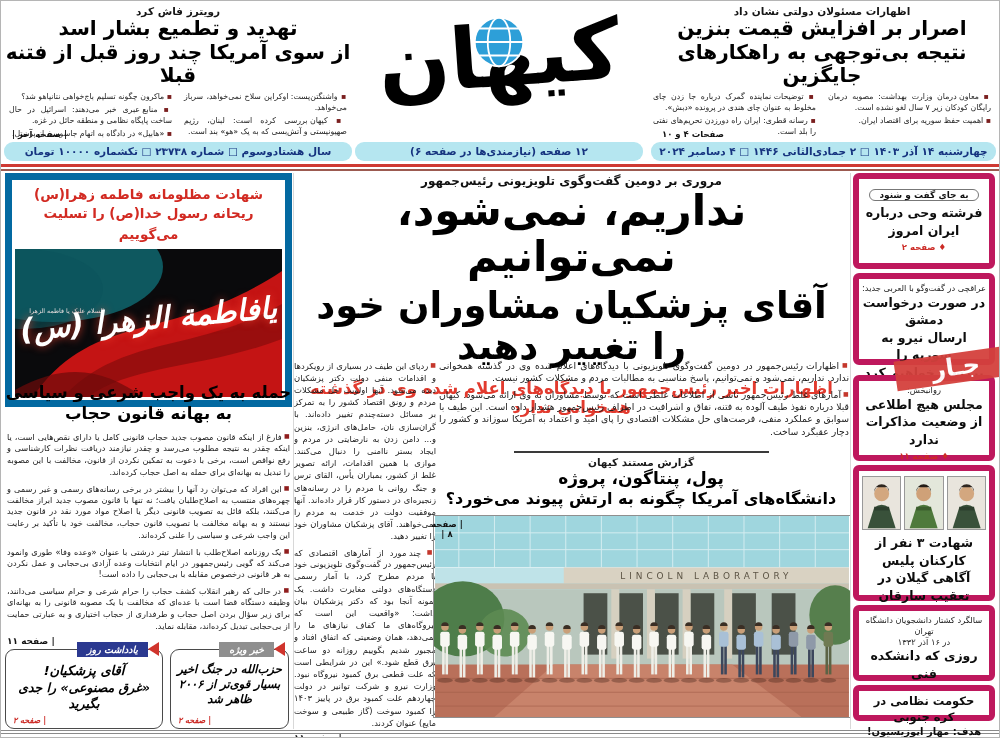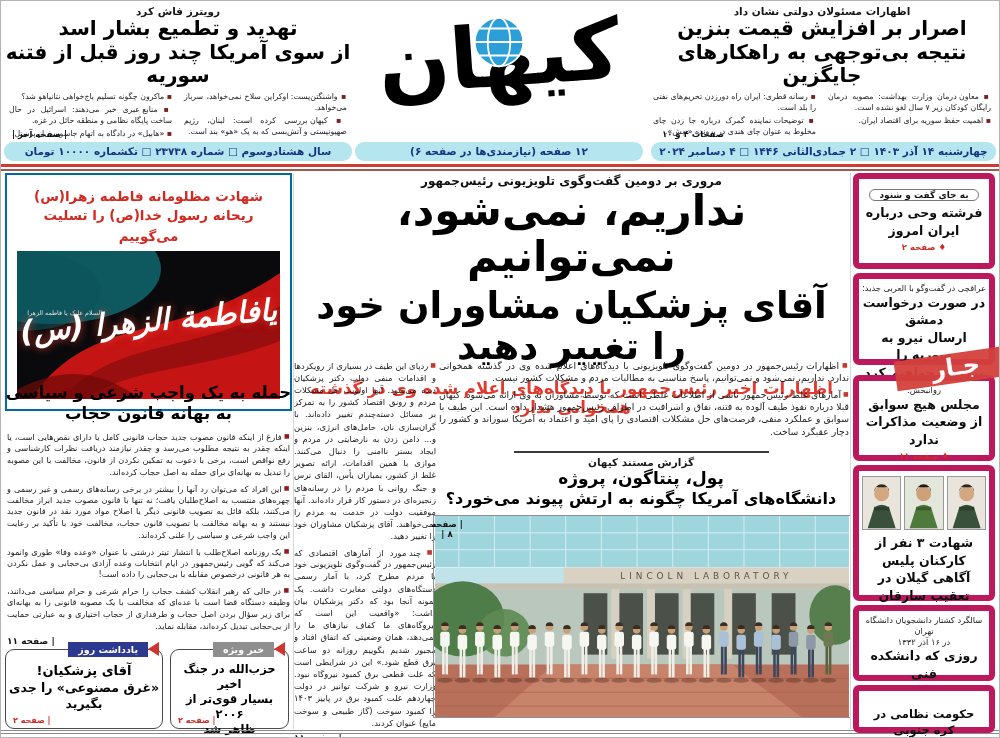--- a/index.html
+++ b/index.html
@@ -73,39 +73,39 @@
   
   #lincoln { position:absolute; top:450px; right:148px; width:420px; text-align:center; }
   .lc-hr { width:255px; margin:0 auto; border-top:2px solid #3a3a3a; }
   .lc-kicker { font-size:10.5px; font-weight:bold; color:#1a1a1a; margin-top:3px; }
   .lc-h1 { font-size:17px; font-weight:bold; color:#000; line-height:1.25; }
   .lc-h2 { font-size:16px; font-weight:bold; color:#000; line-height:1.25; }
   .lc-page { position:absolute; right:388px; top:68px; font-size:8.5px; font-weight:bold; color:#111; }
   #lincoln-photo { margin-top:6px; border:1px solid #8f8f8f; display:block; }
 
   
-  #fatima-box { position:absolute; left:4px; top:172px; width:287px; border:2px solid #0369a1;
-                background:#fff; padding:10px; }
+  #fatima-box { position:absolute; left:4px; top:172px; width:287px; border:7px solid #0369a1;
+                background:#fff; padding:3px; }
   .fb-text { text-align:center; color:#d22a22; font-weight:bold; font-size:13.5px; line-height:1.55;
              padding:1px 0 4px; }
   .fb-img { position:relative; height:148px; background:#0a0a0c; overflow:hidden; }
   .fb-callig { position:absolute; left:0; right:0; top:52px; text-align:center; color:#fff;
                font-size:30px; font-weight:bold; font-style:italic; transform:rotate(-5deg);
                text-shadow:0 0 8px rgba(255,70,50,.75); z-index:2; }
   .fb-small { position:absolute; top:58px; right:178px; font-size:6.3px; color:#e6dede; z-index:2; }
 
   #hijab { position:absolute; left:4px; top:382px; width:287px; }
   .hj-h { text-align:center; font-weight:bold; font-size:16.5px; line-height:1.25; color:#000; }
   .hj-body { margin-top:6px; font-size:8.2px; line-height:11.7px; text-align:justify; color:#1a1a1a; padding:0 2px; }
   .hj-par { margin-bottom:3px; }
   .hj-par::before { content:"■ "; color:#8f1d1d; font-size:6px; vertical-align:1.5px; }
   .hj-page { text-align:left; font-size:9px; font-weight:bold; color:#111; margin-top:1px; }
 
   .corner-box { position:absolute; top:648px; height:80px; border:1.5px solid #4a4a4a; border-radius:9px;
-                background:#fff; }
+                background:#fff;font-style:italic; }
   #note-box { left:4px; width:158px; }
   #special-box { left:169px; width:119px; }
   .box-label { position:absolute; top:-8px; right:14px; padding:0 10px; font-size:9.5px; font-weight:bold;
                color:#fff; line-height:15px; z-index:2; }
   .box-label::after { content:""; position:absolute; right:-11px; top:0;
                       border-top:7.5px solid transparent; border-bottom:7.5px solid transparent;
                       border-left:0; border-right:11px solid #d0342c; }
   .lbl-blue { background:#2b3990; } .lbl-gray { background:#8f8f8f; }
   .bx-l1 { text-align:center; font-weight:bold; font-size:13px; margin-top:12px; line-height:1.35; }
   .bx-l2 { text-align:center; font-weight:bold; font-size:12.5px; line-height:1.35; }
@@ -118,42 +118,42 @@
 
 <div class="page">
 
   <div class="mh-story" id="mh-right">
     <div class="mh-kicker">اظهارات مسئولان دولتی نشان داد</div>
     <div class="mh-h">اصرار بر افزایش قیمت بنزین</div>
     <div class="mh-h">نتیجه بی‌توجهی به راهکارهای جایگزین</div>
     <div class="mh-bullets">
       <div class="mh-bullet">معاون درمان وزارت بهداشت: مصوبه درمان رایگان کودکان زیر ۷ سال لغو نشده است.</div>
       <div class="mh-bullet">اهمیت حفظ سوریه برای اقتصاد ایران.</div>
+      <div class="mh-bullet">توضیحات نماینده گمرک درباره جا زدن چای مخلوط به عنوان چای هندی در پرونده «دبش».</div>
       <div class="mh-bullet">رسانه قطری: ایران راه دورزدن تحریم‌های نفتی را بلد است.</div>
-      <div class="mh-bullet">توضیحات نماینده گمرک درباره جا زدن چای مخلوط به عنوان چای هندی در پرونده «دبش».</div>
     </div>
     <div class="mh-page-r">صفحات ۴ و ۱۰</div>
   </div>
 
   <div id="logo">
     <svg id="globe" width="54" height="54" viewBox="0 0 60 60">
       <circle cx="30" cy="30" r="27" fill="#2d9fd8"></circle>
       <g stroke="#ffffff" stroke-width="2" fill="none">
         <circle cx="30" cy="30" r="27"></circle>
         <ellipse cx="30" cy="30" rx="12.5" ry="27"></ellipse>
         <path d="M3 30 H57 M7 15 H53 M7 45 H53"></path>
       </g>
     </svg>
     <div id="logo-text">کیهان</div>
   </div>
 
   <div class="mh-story" id="mh-left">
     <div class="mh-kicker">رویترز فاش کرد</div>
     <div class="mh-h">تهدید و تطمیع بشار اسد</div>
-    <div class="mh-h">از سوی آمریکا چند روز قبل از فتنه سوریه</div>
+    <div class="mh-h">از سوی آمریکا چند روز قبل از فتنه قبلا</div>
     <div class="mh-bullets">
       <div class="mh-bullet">واشنگتن‌پست: اوکراین سلاح نمی‌خواهد، سرباز می‌خواهد.</div>
       <div class="mh-bullet">کیهان بررسی کرده است: لبنان، رژیم صهیونیستی و آتش‌بسی که به یک «هو» بند است.</div>
       <div class="mh-bullet">ماکرون چگونه تسلیم باج‌خواهی نتانیاهو شد؟</div>
       <div class="mh-bullet">منابع عبری خبر می‌دهند: اسرائیل در حال ساخت پایگاه نظامی و منطقه حائل در غزه.</div>
       <div class="mh-bullet">«هابیل» در دادگاه به اتهام جاسوسی از پرستل.</div>
     </div>
     <div class="mh-page">| صفحه آخر |</div>
   </div>
 
@@ -173,21 +173,21 @@
     <div class="sb-title">در صورت درخواست دمشق</div>
     <div class="sb-title">ارسال نیرو به سوریه را</div>
     <div class="sb-title">بررسی خواهیم کرد</div>
     <div class="sb-page sb-page-pink">♦ صفحه ۲</div>
   </div>
 
   <div id="sb-ribbon">جـار</div>
 
   <div class="sb-box" style="top:374px;height:86px;">
     <div class="sb-kicker">روانبخش:</div>
-    <div class="sb-title">مجلس هیچ سوابق</div>
+    <div class="sb-title">مجلس هیچ اطلاعی</div>
     <div class="sb-title">از وضعیت مذاکرات ندارد</div>
     <div class="sb-page">♦ صفحه ۱۱</div>
   </div>
 
   <div class="sb-box" style="top:464px;height:136px;">
     <div class="cop-row">
       <svg width="40" height="54" viewBox="0 0 40 54">
         <rect width="40" height="54" fill="#e9e5dd"></rect>
           <path d="M5 54 L12 32 Q20 26 28 32 L35 54 Z" fill="#39513a"></path>
         <rect x="12" y="31" width="16" height="4" fill="#2c3e2d"></rect>
@@ -215,21 +215,21 @@
   </div>
 
   <div class="sb-box" style="top:604px;height:76px;">
     <div class="sb-kicker">سالگرد کشتار دانشجویان دانشگاه تهران</div>
     <div class="sb-kicker">در ۱۶ آذر ۱۳۳۲</div>
     <div class="sb-title">روزی که دانشکده فنی</div>
     <div class="sb-title">به خون کشیده شد</div>
     <div class="sb-page">♦ صفحه ۳</div>
   </div>
 
-  <div class="sb-box" style="top:684px;height:48px;padding-top:15px;">
+  <div class="sb-box" style="top:684px;height:36px;padding-top:2px;">
     <div class="sb-title" style="font-size:11.5px">حکومت نظامی در کره جنوبی</div>
     <div class="sb-title" style="font-size:10px">هدف: مهار اپوزیسیون!</div>
     <div class="sb-page" style="margin-top:0">♦ صفحه آخر</div>
   </div>
 
   <div id="main">
     <div class="m-kicker">مروری بر دومین گفت‌وگوی تلویزیونی رئیس‌جمهور</div>
     <div class="m-h1">نداریم، نمی‌شود، نمی‌توانیم</div>
     <div class="m-h2">آقای پزشکیان مشاوران خود را تغییر دهید</div>
     <div class="m-sub">اظهارات اخیر رئیس‌جمهور با دیدگاه‌های اعلام شده وی در گذشته همخوانی ندارد</div>

